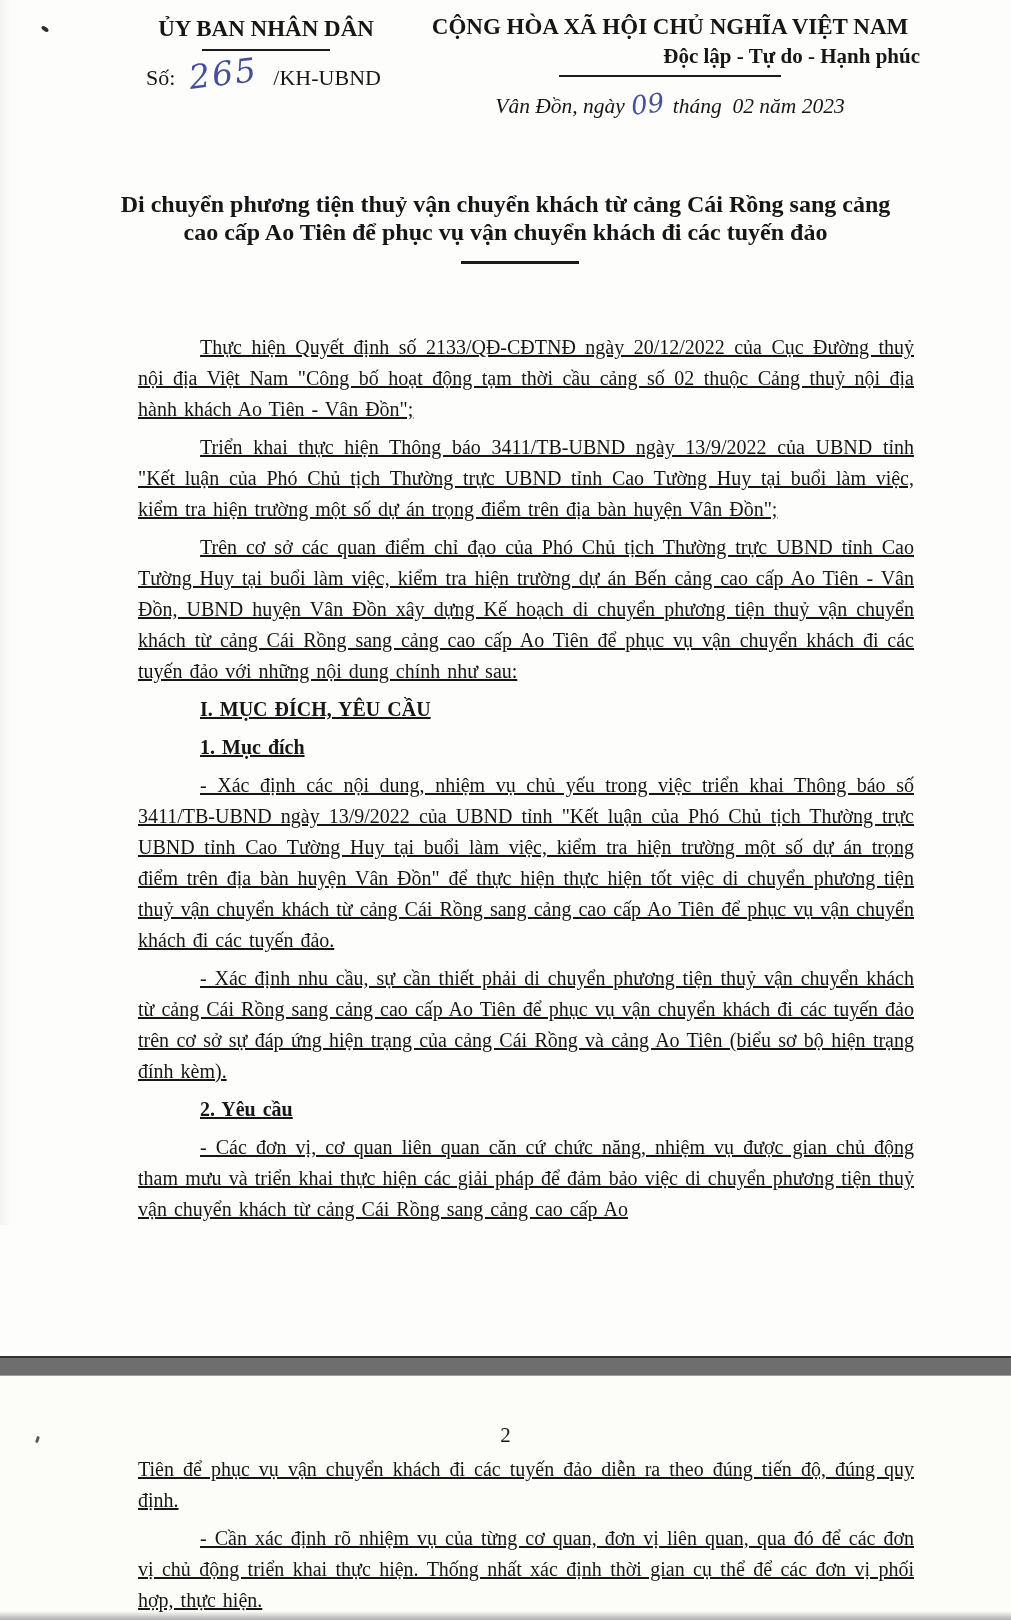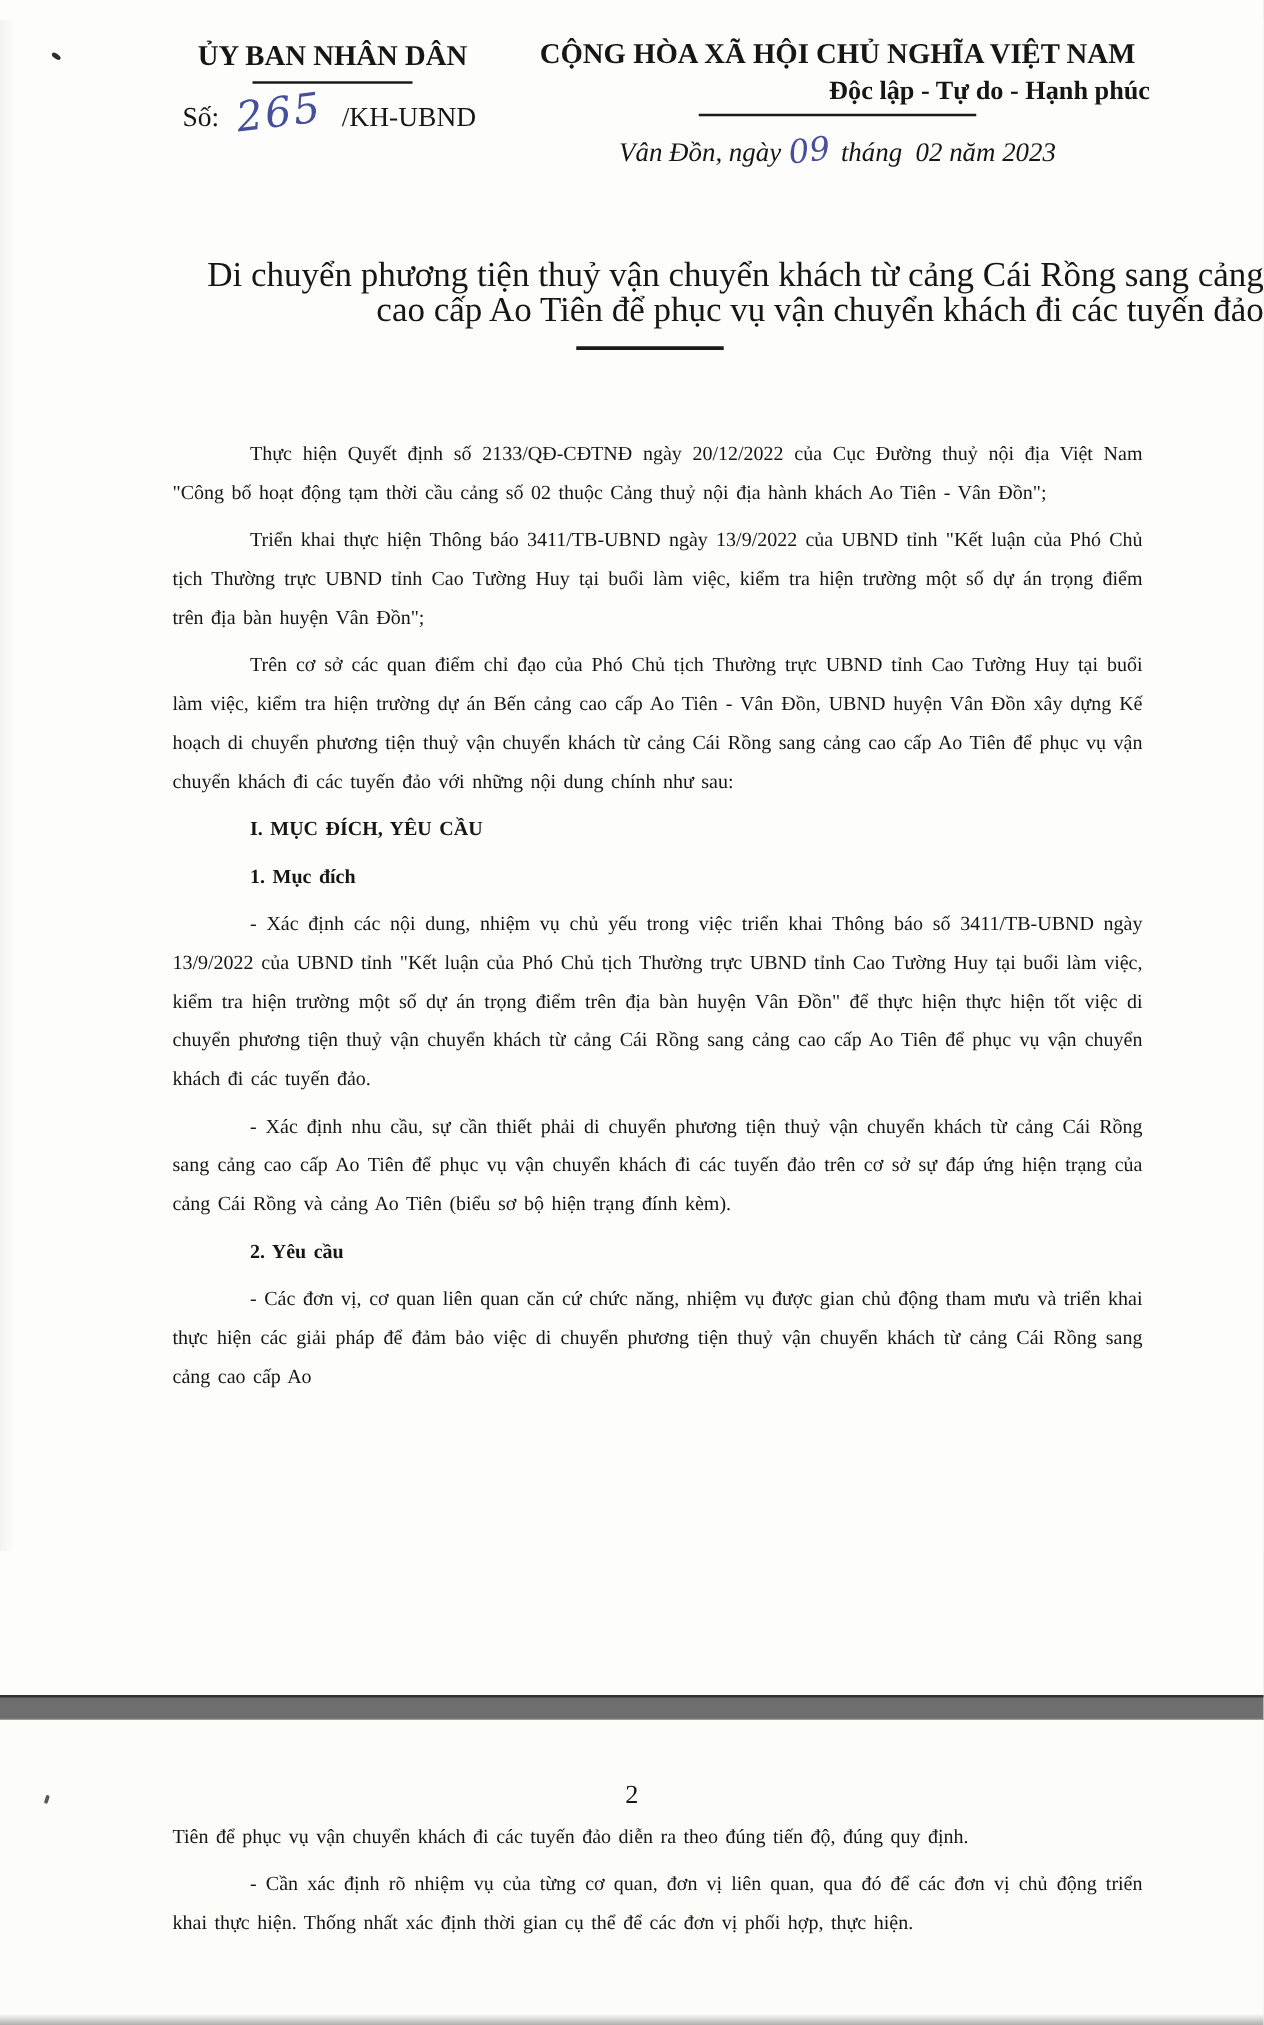--- a/index.html
+++ b/index.html
@@ -3,41 +3,41 @@
 <meta charset="utf-8">
 <style>
   html,body { margin:0; padding:0; background:#dcdcdc; }
   .screen {
     position:relative; width:1011px; height:1620px; overflow:hidden;
     background:#fdfdfc; color:#161616;
     font-family:"Liberation Serif","DejaVu Serif",serif;
   }
   
   .page1 {
-    position:absolute; left:0; top:16px; width:1011px; height:1225px;
+    position:absolute; left:0; top:0; width:1011px; height:1225px;
     background:linear-gradient(to right, rgba(0,0,0,0.045), rgba(0,0,0,0) 12px), #fdfdfc;
   }
   .hdr-left { position:absolute; left:146px; top:14px; width:240px; text-align:center; }
   .hdr-left .hl { font-weight:bold; font-size:23px; line-height:30px; white-space:nowrap; }
   .rule-left { width:128px; height:2px; background:#1b1b1b; margin:5px auto 0; }
   .so-line { margin-top:13px; font-size:22px; text-align:left; white-space:nowrap; }
   .hdr-right { position:absolute; left:420px; top:12px; width:500px; text-align:center; }
   .m1 { font-weight:bold; font-size:23px; line-height:29px; white-space:nowrap; }
   .m2 { font-weight:bold; font-size:21px; line-height:31px;text-align:right; }
   .rule-right { width:222px; height:2px; background:#1b1b1b; margin:3px auto 0; }
   .date-line { margin-top:17px; font-style:italic; font-size:21.5px; white-space:nowrap; }
   .prewrap { white-space:pre-wrap; }
   .hand { font-style:italic; color:#454f9b; font-family:"DejaVu Serif",serif; }
   .hand-so { display:inline-block; font-size:33px; line-height:20px; transform:rotate(-7deg); margin:0 10px 0 8px; letter-spacing:2px; }
   .hand-day { display:inline-block; font-size:26px; line-height:16px; transform:rotate(-7deg); margin:0 3px 0 1px; }
   .title-block { position:absolute; left:0; top:186px; width:1011px; text-align:center; }
   .title-heading { font-weight:bold; font-size:26px; letter-spacing:1px; }
-  .title-sub { font-weight:normal; font-size:28px; line-height:27.5px; margin-top:5px;text-align:right; }
+  .title-sub { font-weight:bold; font-size:24px; line-height:27.5px; margin-top:5px; }
   .title-rule { width:118px; height:3px; background:#1b1b1b; margin:15px auto 0; transform:translateX(14px); }
-  .body { font-size:16px; line-height:31px; text-align:justify; word-spacing:2px; }
+  .body { font-size:20px; line-height:31px; text-align:justify; word-spacing:2px;text-decoration:underline; }
   .body1 { position:absolute; left:138px; top:332px; width:776px; }
   .para { margin:0 0 7px 0; text-indent:62px; }
   .sec  { font-weight:bold; margin-top:5px; }
   .sub  { font-weight:bold; margin-top:2px; }
   
   .page-break {
     position:absolute; left:0; top:1356px; width:1011px; height:20px;
     background:#6e6e6e; border-top:2px solid #333333; border-bottom:1px solid #9c9c9c;
     box-sizing:border-box;
   }

